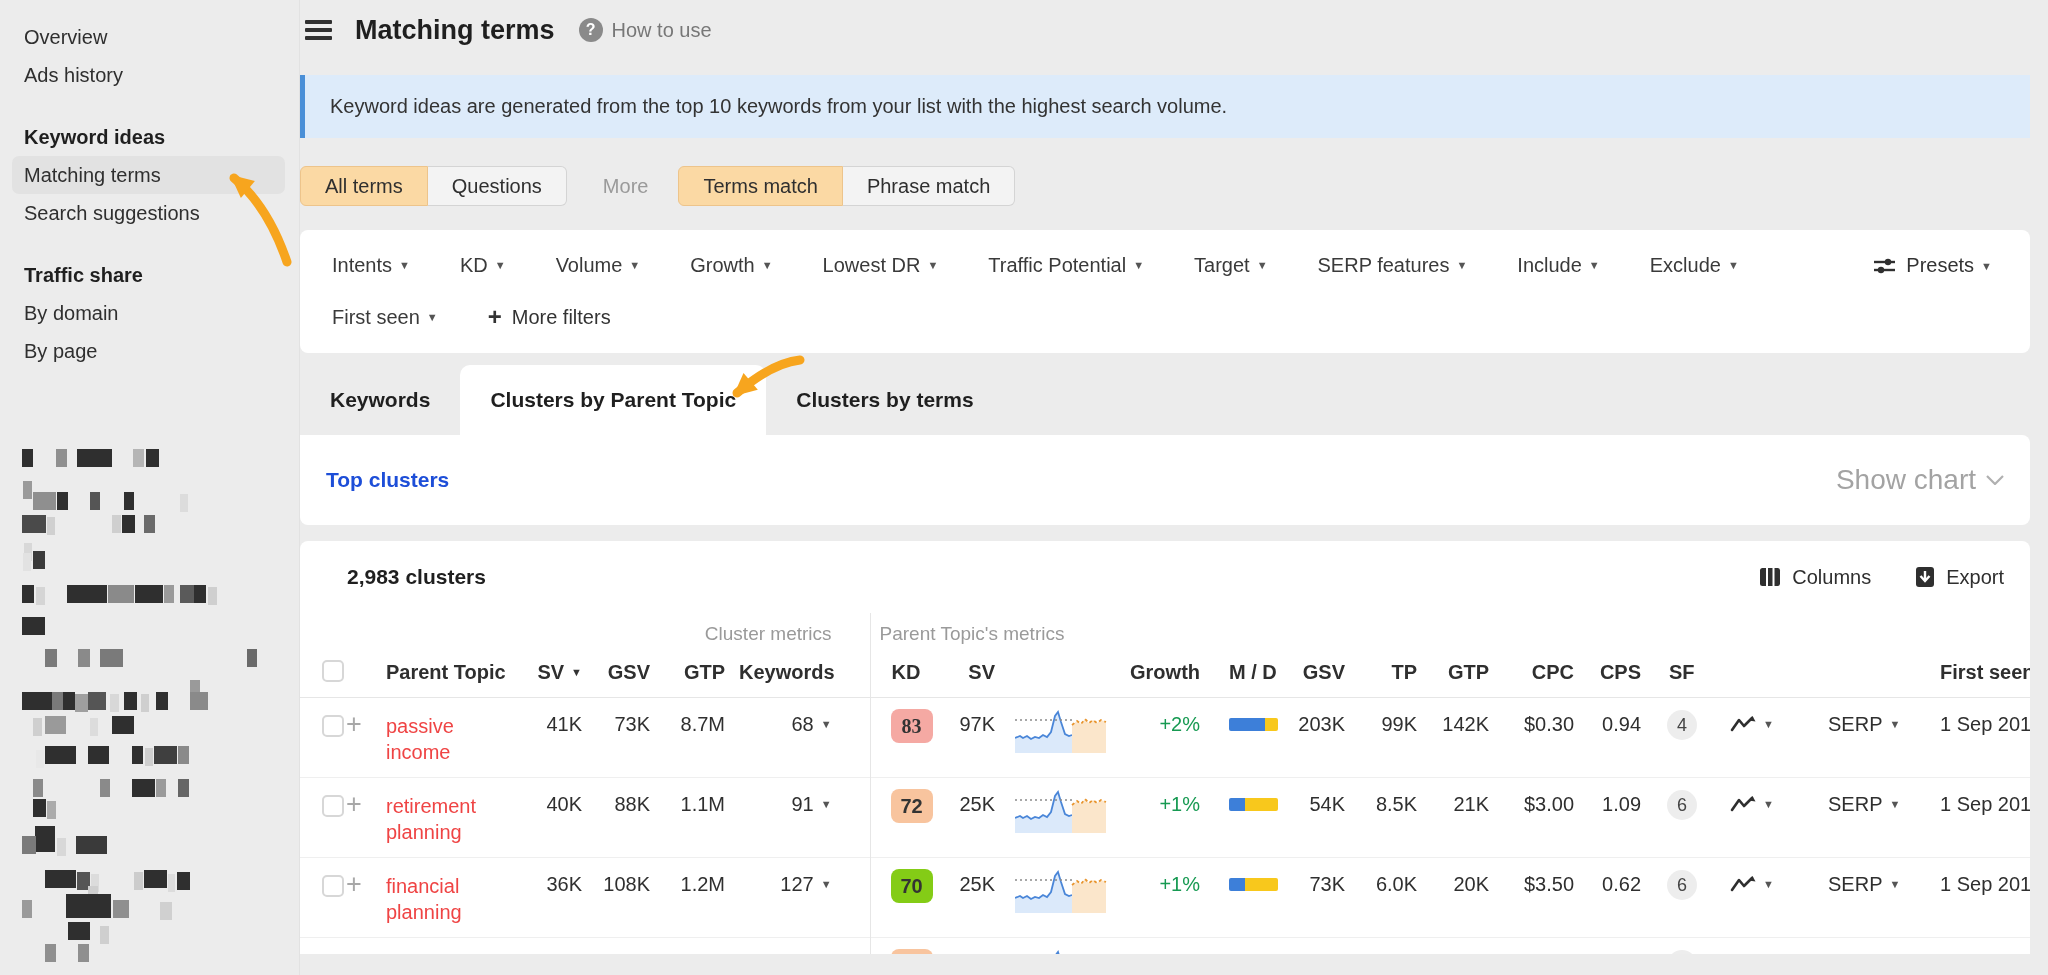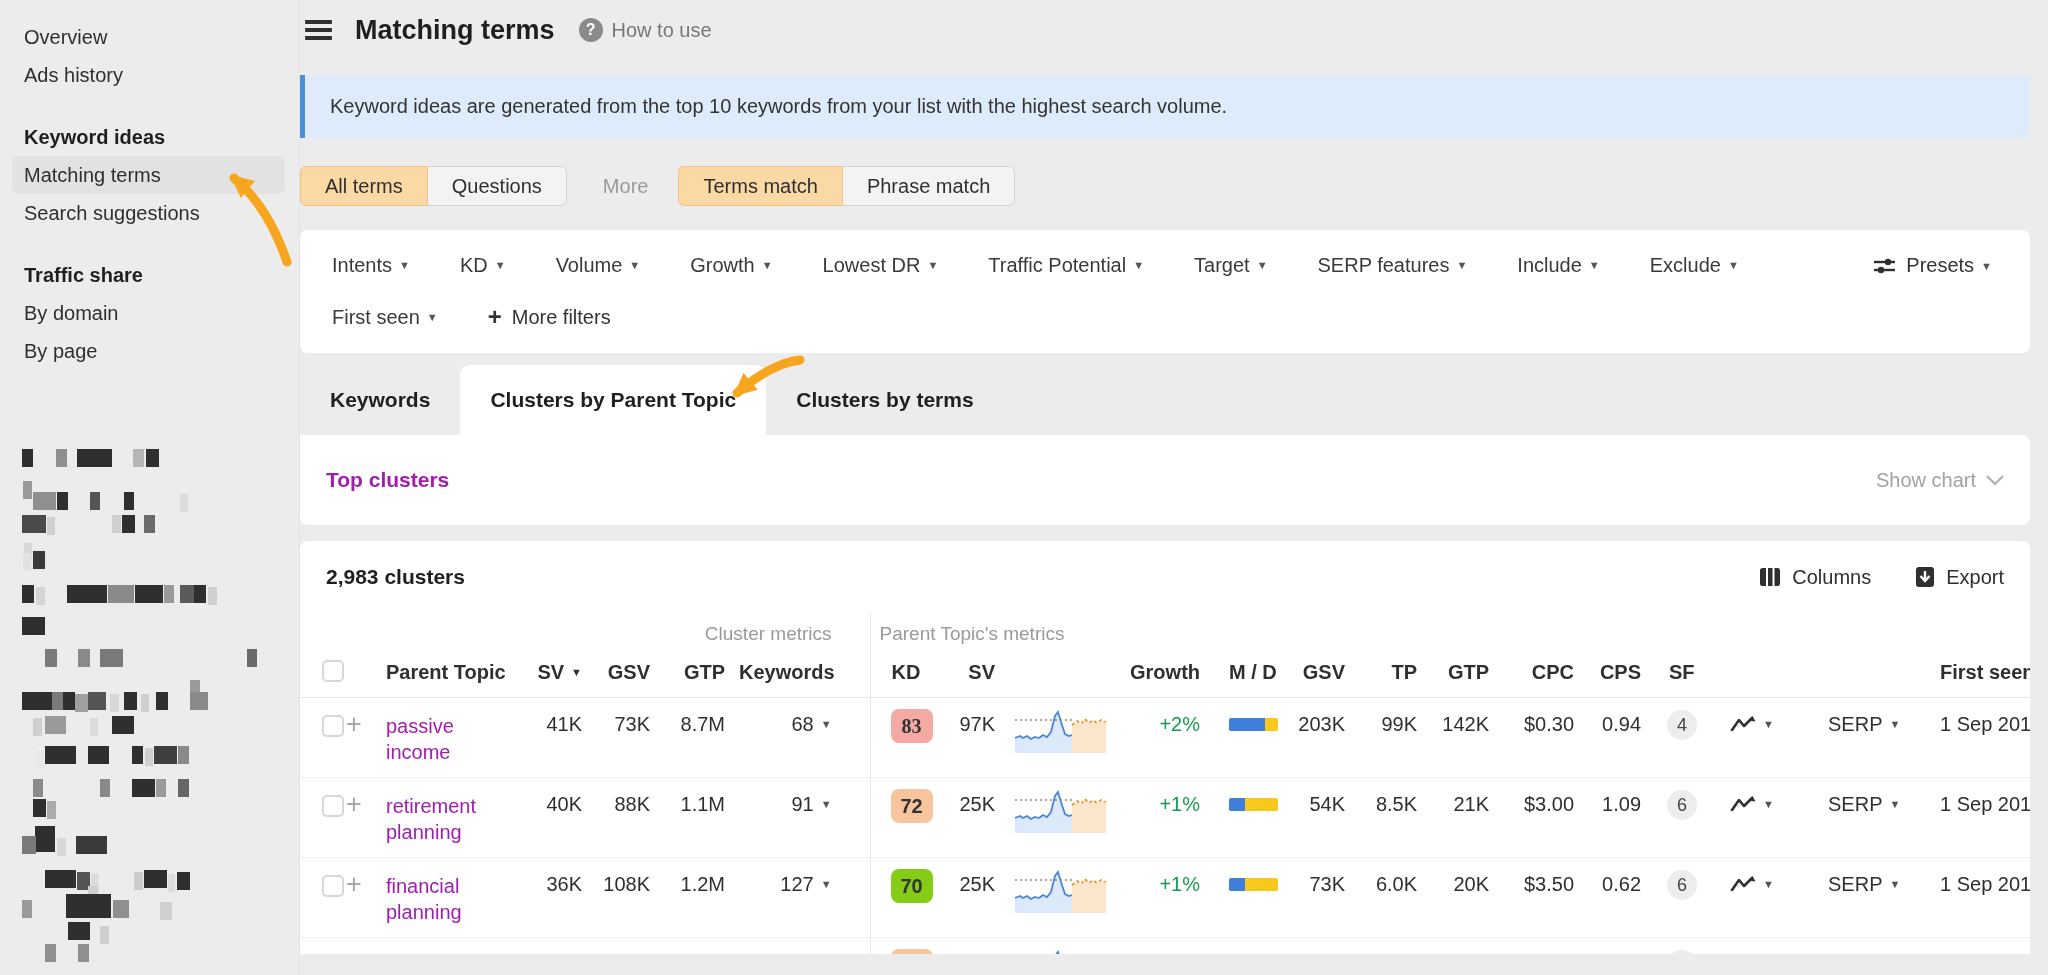--- a/index.html
+++ b/index.html
@@ -50,26 +50,26 @@
   .presets svg { margin-right:10px; }
   .more-filters { font-size:20px; cursor:pointer; }
   .more-filters .plus-glyph { font-size:24px; font-weight:bold; margin-right:10px; vertical-align:-1px; }
 
   .tabs { margin-top:12px; height:70px; display:flex; }
   .tab { padding:0 30px; line-height:70px; font-size:21px; font-weight:bold; color:#1f1f1f; cursor:pointer; }
   .tab.active { background:#fff; border-radius:10px 10px 0 0; }
 
   .panel { background:#fff; border-radius:0 8px 8px 8px; height:90px; display:flex;
     align-items:center; padding:0 26px; }
-  .panel-title { font-size:21px; font-weight:bold; color:#a21caf; }
-  .show-chart { margin-left:auto; color:#a3a3a3; font-size:20px; display:flex; align-items:center; cursor:pointer; }
+  .panel-title { font-size:21px; font-weight:bold; color:#1d4ed8; }
+  .show-chart { margin-left:auto; color:#a3a3a3; font-size:28px; display:flex; align-items:center; cursor:pointer; }
   .show-chart svg { margin-left:10px; }
 
   .table-card { margin-top:16px; background:#fff; border-radius:8px 8px 0 0; height:413px; overflow:hidden; }
-  .toolbar { height:72px; display:flex; align-items:center; padding:16px 26px; }
+  .toolbar { height:72px; display:flex; align-items:center; padding:16px 26px;margin-left:21px; }
   .summary { font-size:21px; font-weight:bold; color:#1f1f1f; }
   .tool-btn { display:flex; align-items:center; font-size:20px; color:#2f2f2f; cursor:pointer; }
   .tool-btn svg { margin-right:11px; }
   .toolbar .right { margin-left:auto; display:flex; gap:44px; }
 
   table { border-collapse:collapse; table-layout:fixed; width:1740px; }
   th, td { font-size:20px; color:#2f2f2f; padding:0; vertical-align:top; text-align:left; }
   thead .group-row td { height:36px; vertical-align:bottom; padding-bottom:4px;
     color:#9a9a9a; font-size:19px; }
   thead .head-row th { height:48px; vertical-align:middle; font-weight:bold; font-size:20px;
@@ -77,21 +77,21 @@
   .al-r { text-align:right; }
   .divL { border-left:1px solid #e6e6e6; }
   tbody tr { height:80px; }
   tbody tr + tr td { border-top:1px solid #efefef; }
   tbody td { padding-top:15px; }
 
   .c-check { padding-left:22px; width:46px; }
   .checkbox { width:22px; height:22px; border:2px solid #d7d7d7; border-radius:5px;
     display:inline-block; background:#fff; cursor:pointer; margin-top:2px; }
   .plus { color:#a8a8a8; font-size:27px; line-height:22px; font-weight:400; cursor:pointer; }
-  .topic { color:#a21caf; text-decoration:none; line-height:26px; cursor:pointer; display:inline-block; width:110px; }
+  .topic { color:#ef4444; text-decoration:none; line-height:26px; cursor:pointer; display:inline-block; width:110px; }
   .num { text-align:right; padding-right:14px; white-space:nowrap;margin-left:8px; }
   .c-kw { padding-right:38px; }
   .kd-badge { display:inline-block; min-width:42px; height:34px; line-height:34px; border-radius:8px;
     text-align:center; font-weight:600; color:#333; margin-left:20px; margin-top:-4px; }
   .spark { display:block; margin-left:6px; margin-top:-6px; }
   .growth { color:#179a52; padding-right:9px; }
   .md-bar { display:inline-flex; margin-left:20px; margin-top:4px; height:13px; border-radius:2px; overflow:hidden; }
   .md-blue { background:#3d7fd9; height:13px; }
   .md-yellow { background:#f8c81c; height:13px; }
   .sf-badge { display:inline-block; width:30px; height:30px; line-height:30px; border-radius:50%;

